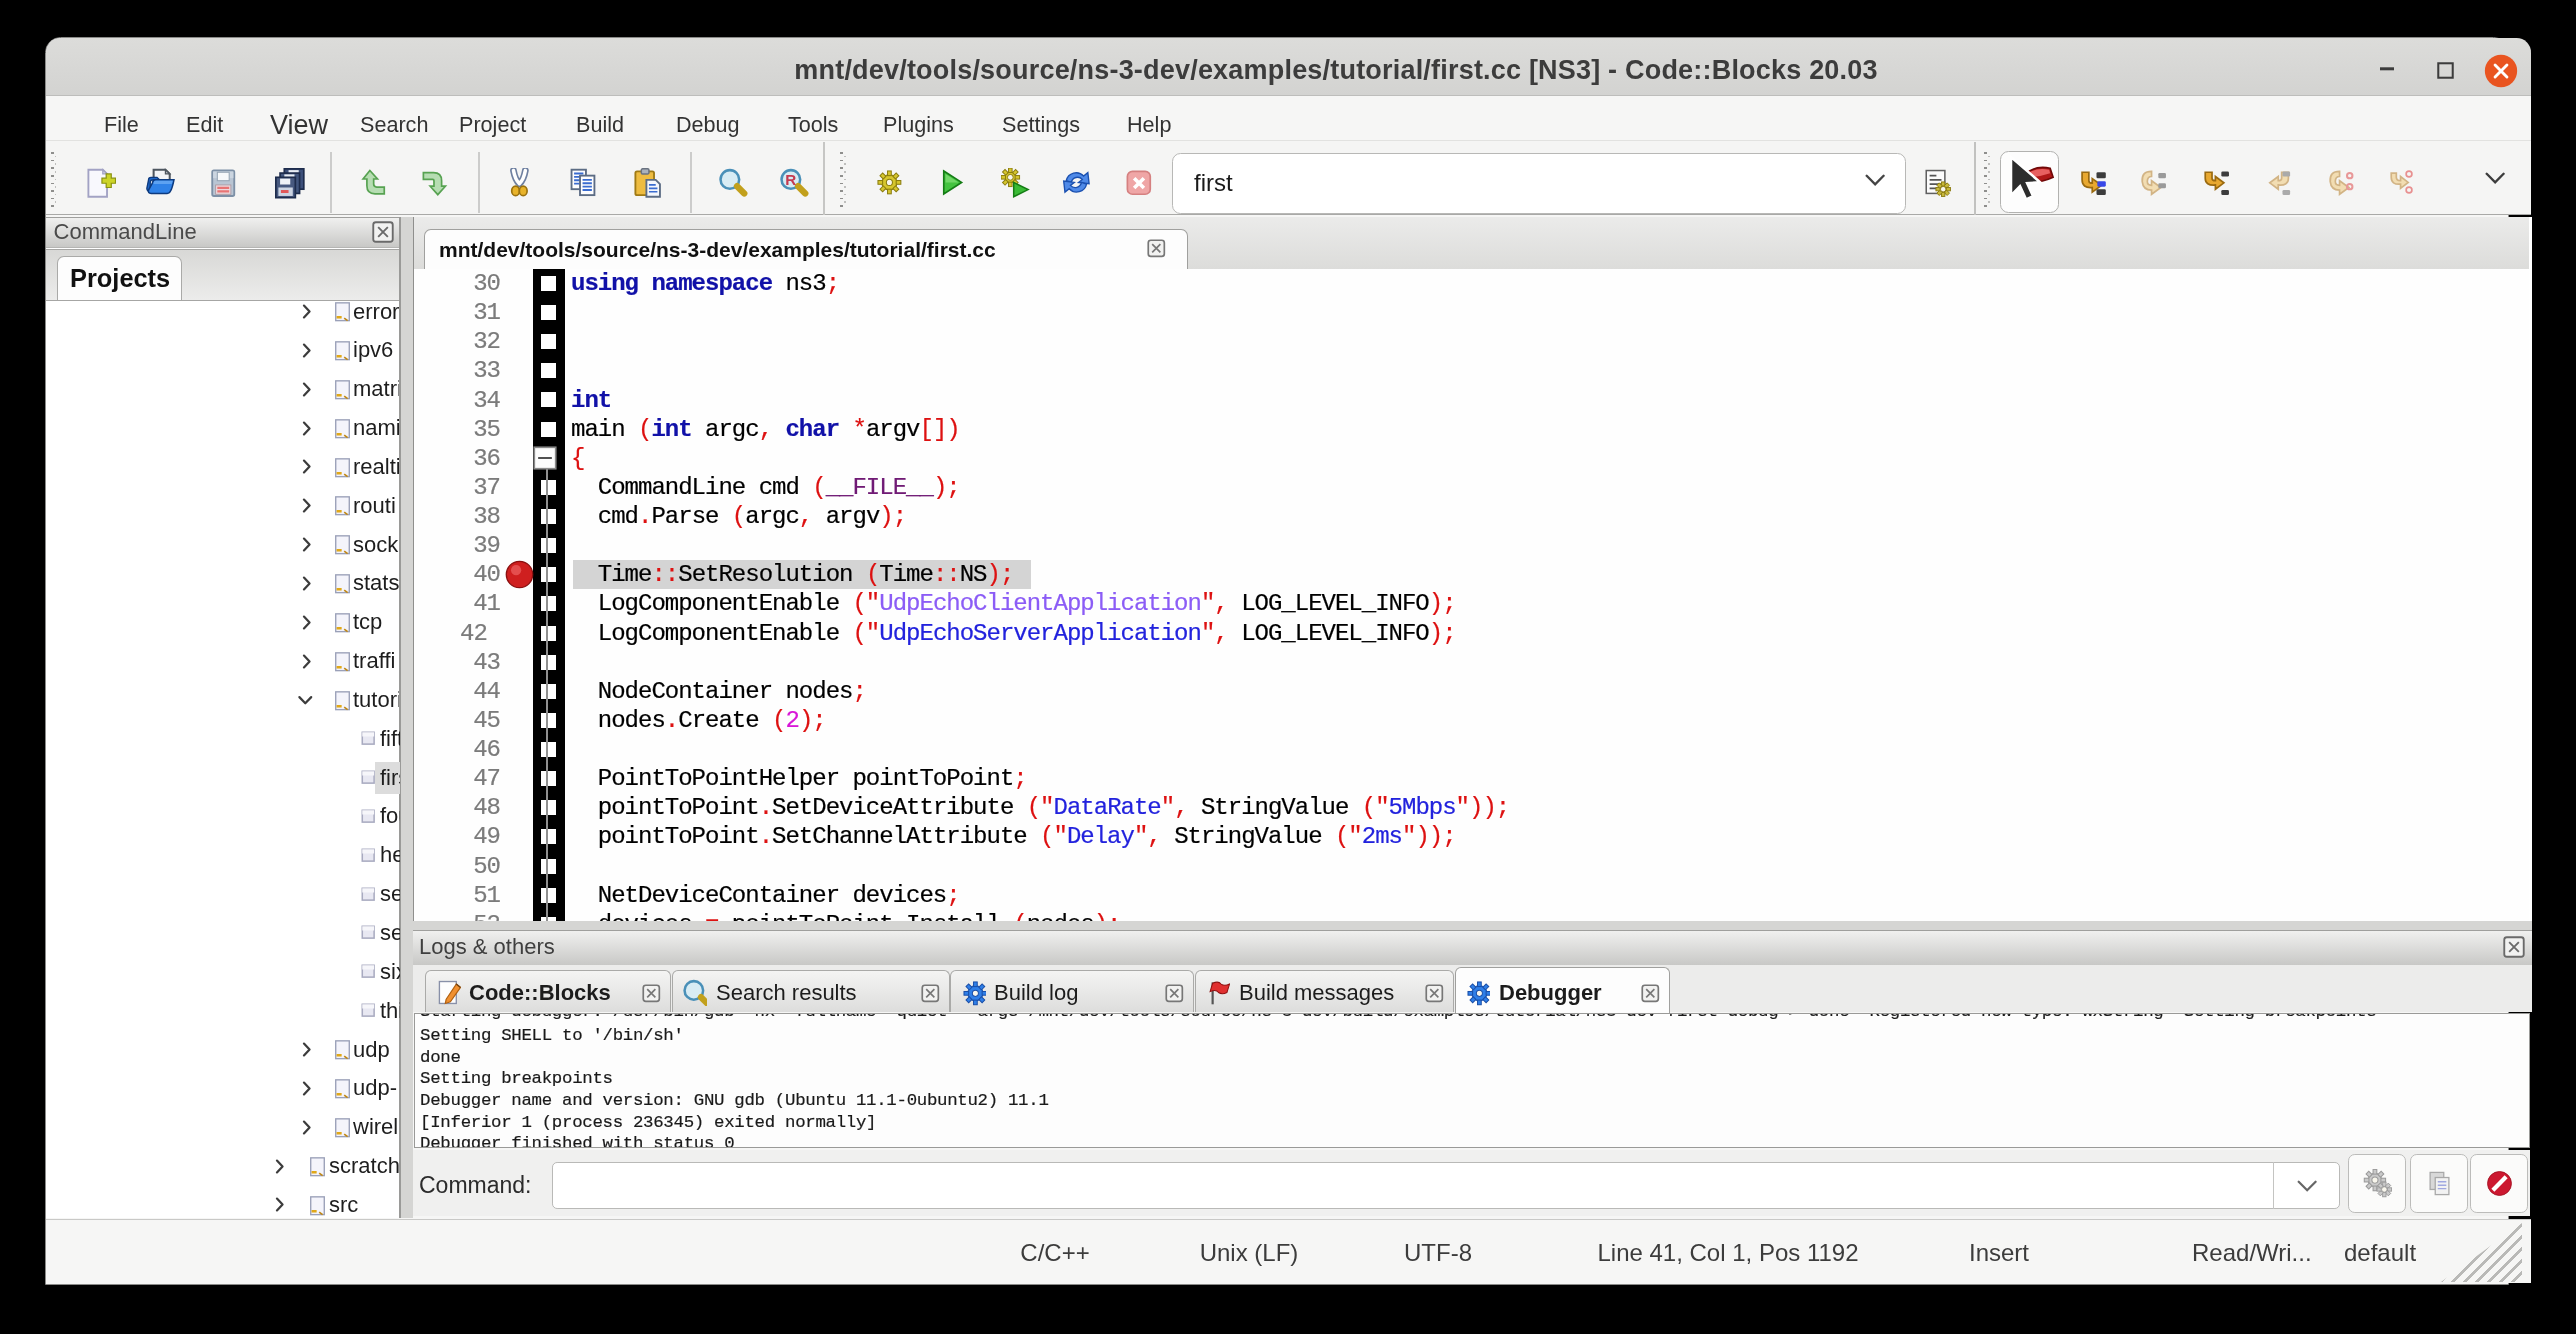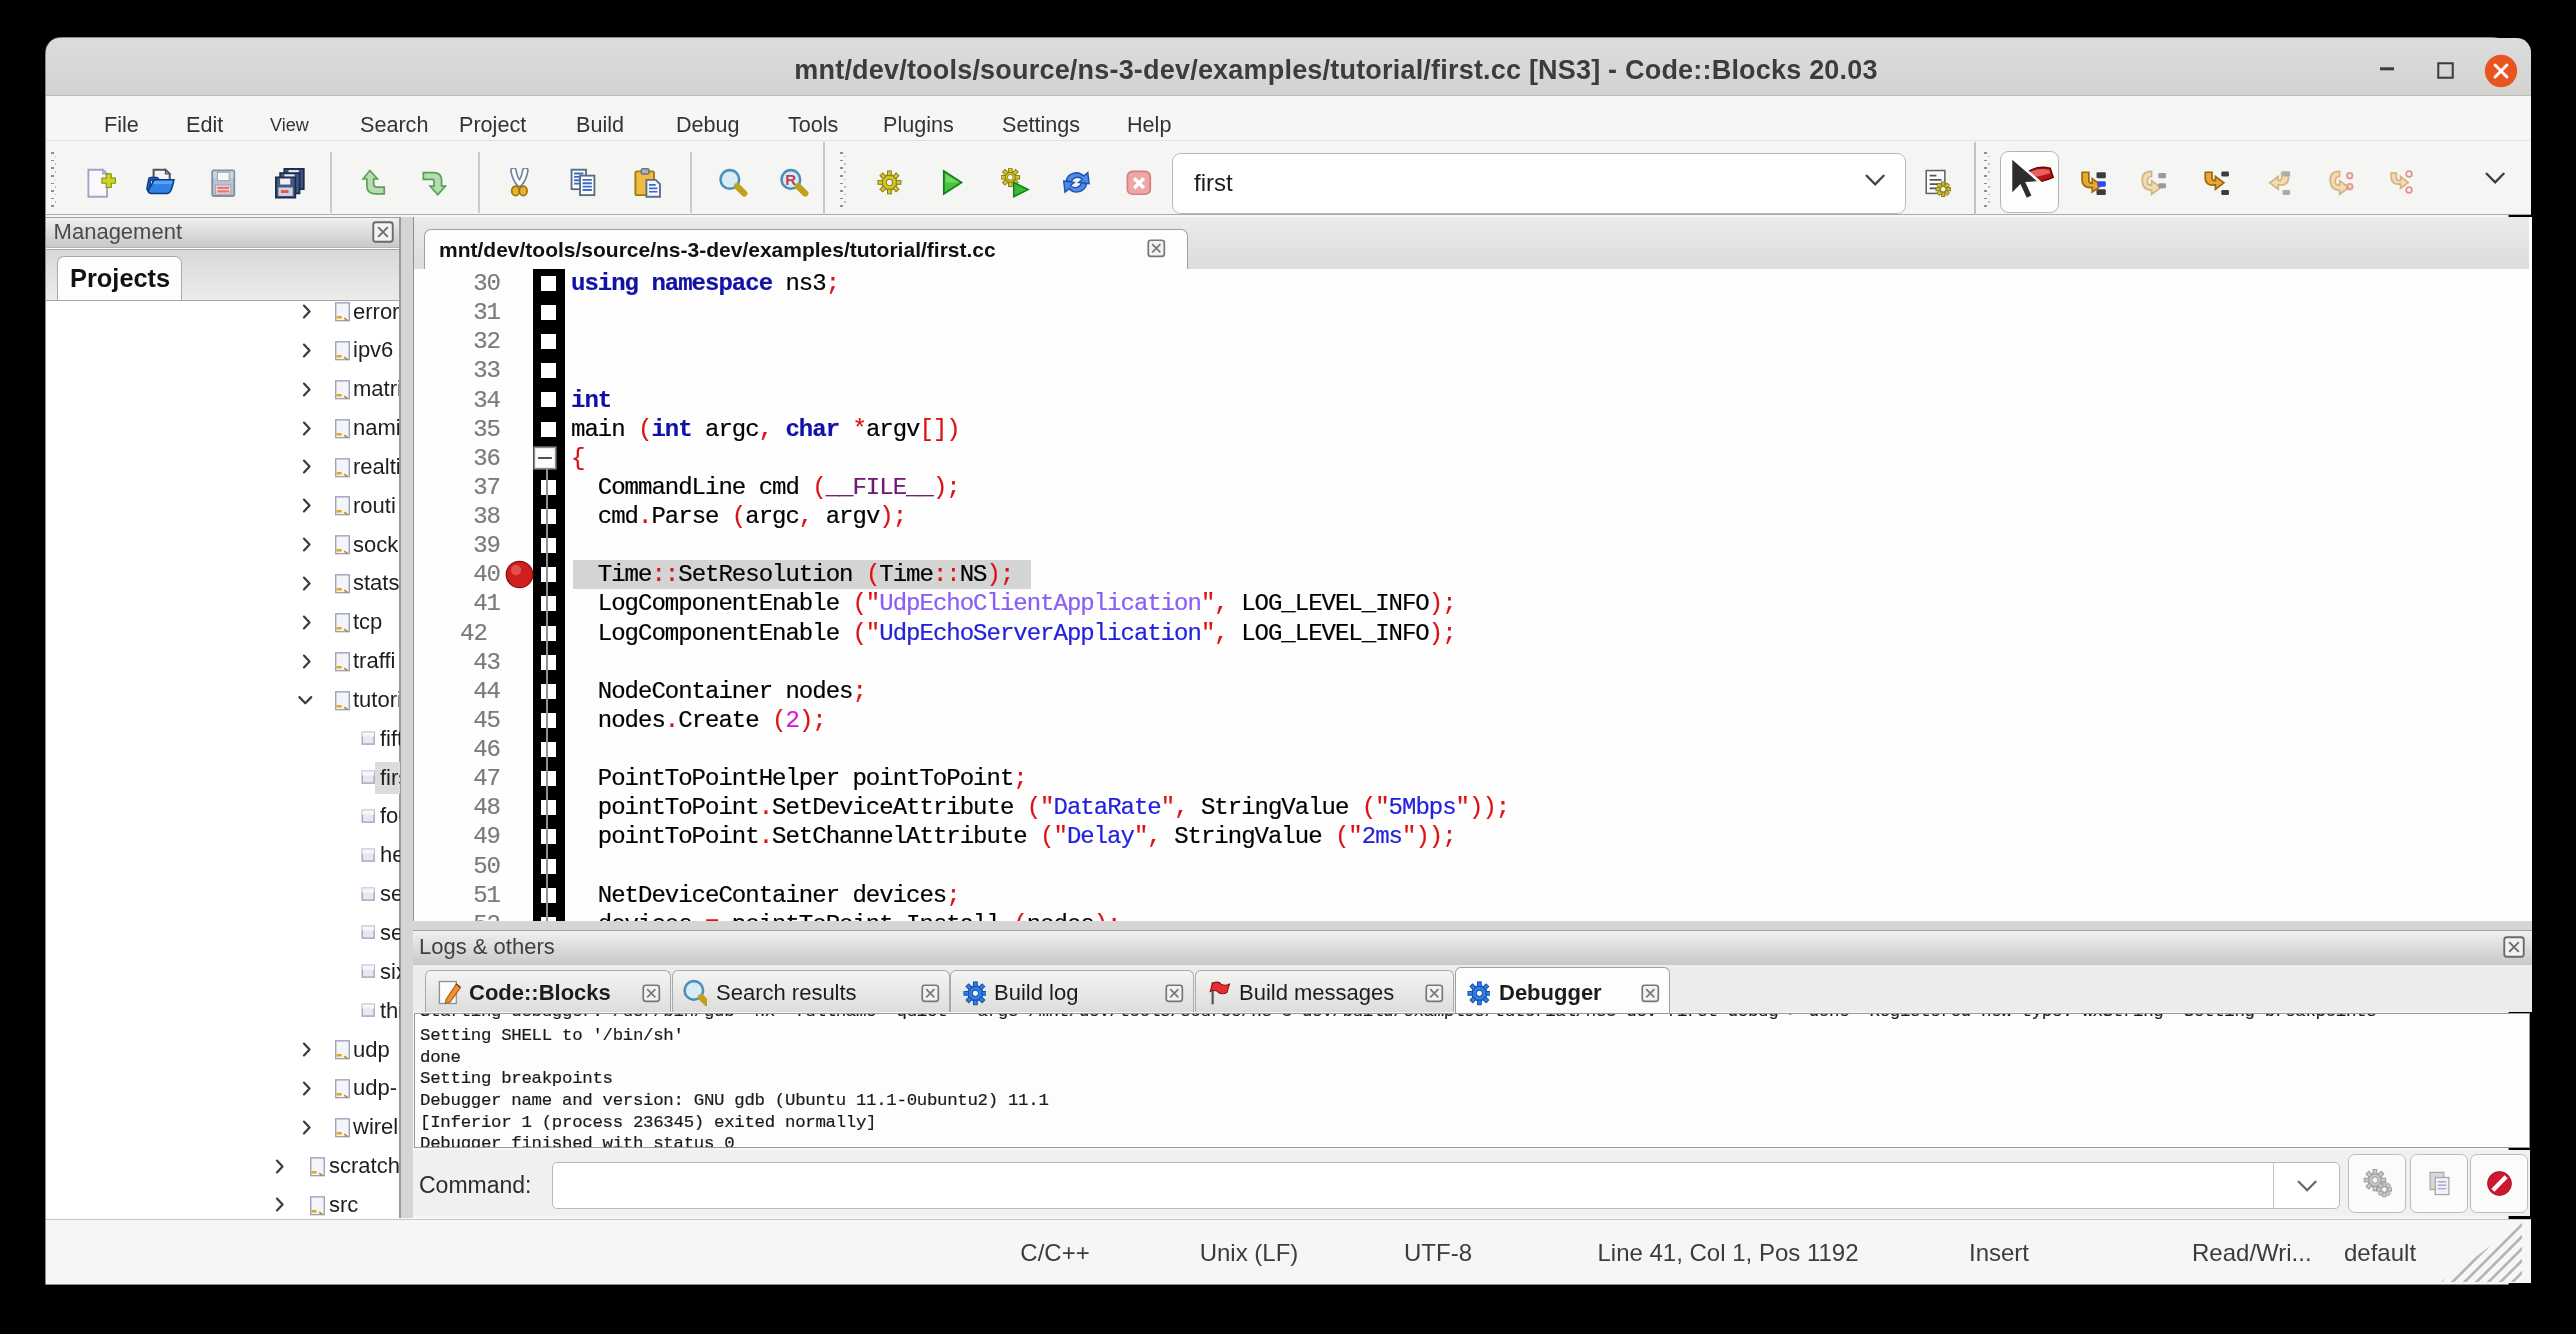--- a/index.html
+++ b/index.html
@@ -14,21 +14,21 @@
 <svg class="ab" style="left:2391px;top:24px;" width="17" height="17" viewBox="0 0 20 20">
       <rect x="1.5" y="1.5" width="17" height="17" fill="none" stroke="#3c3c3c" stroke-width="2.4"></rect>
     </svg>
 <svg class="ab" style="left:2438px;top:16px;" width="34" height="34" viewBox="0 0 40 40">
       <circle cx="20" cy="20" r="19" fill="#E95420"></circle>
       <path d="M13 13 L27 27 M27 13 L13 27" stroke="#fff" stroke-width="3.4" stroke-linecap="round"></path>
     </svg>
 <div class="ab " style="left:0px;top:58px;width:2485px;height:44px;background:#f6f6f5;"></div>
 <div class="ab ui" style="left:58px;top:87px;font-size:21.6px;color:#333333;transform:translateY(-50%);white-space:pre;">File</div>
 <div class="ab ui" style="left:140px;top:87px;font-size:21.6px;color:#333333;transform:translateY(-50%);white-space:pre;">Edit</div>
-<div class="ab ui" style="left:224px;top:87px;font-size:18px;color:#333333;transform:translateY(-50%);white-space:pre;">View</div>
+<div class="ab ui" style="left:224px;top:87px;font-size:27px;color:#333333;transform:translateY(-50%);white-space:pre;">View</div>
 <div class="ab ui" style="left:314px;top:87px;font-size:21.6px;color:#333333;transform:translateY(-50%);white-space:pre;">Search</div>
 <div class="ab ui" style="left:413px;top:87px;font-size:21.6px;color:#333333;transform:translateY(-50%);white-space:pre;">Project</div>
 <div class="ab ui" style="left:530px;top:87px;font-size:21.6px;color:#333333;transform:translateY(-50%);white-space:pre;">Build</div>
 <div class="ab ui" style="left:630px;top:87px;font-size:21.6px;color:#333333;transform:translateY(-50%);white-space:pre;">Debug</div>
 <div class="ab ui" style="left:742px;top:87px;font-size:21.6px;color:#333333;transform:translateY(-50%);white-space:pre;">Tools</div>
 <div class="ab ui" style="left:837px;top:87px;font-size:21.6px;color:#333333;transform:translateY(-50%);white-space:pre;">Plugins</div>
 <div class="ab ui" style="left:956px;top:87px;font-size:21.6px;color:#333333;transform:translateY(-50%);white-space:pre;">Settings</div>
 <div class="ab ui" style="left:1081px;top:87px;font-size:21.6px;color:#333333;transform:translateY(-50%);white-space:pre;">Help</div>
 <div class="ab " style="left:0px;top:102px;width:2485px;height:75px;background:#f5f5f4;border-top:0.8px solid #e2e2e0;border-bottom:1.7px solid #a9a9a7;"></div>
 <div class="ab " style="left:5.1px;top:111px;width:4.2px;height:58px;background:repeating-linear-gradient(0deg,#8f8f8d 0 1.7px,transparent 1.7px 7.6px);width:2.5px;"></div>
@@ -223,21 +223,21 @@
 <svg class="ab" style="left:2341px;top:130px;" width="30.5" height="30.5" viewBox="0 0 36 36">
       <path d="M5 6 h6 v5 q0 4 5 4 l0 -5 l9 7 l-9 7 l0 -5 q-11 1 -11 -8 z" fill="#f2ddb2" stroke="#d2b485" stroke-width="2"></path>
       <circle cx="26" cy="7" r="3.4" fill="none" stroke="#e89090" stroke-width="2"></circle>
       <circle cx="26" cy="26" r="3.4" fill="none" stroke="#e89090" stroke-width="2"></circle>
     </svg>
 <svg class="ab" style="left:2439px;top:134px;" width="20.3" height="12" viewBox="0 0 24 14">
       <path d="M2 2 L12 12 L22 2" fill="none" stroke="#3c3c3c" stroke-width="2.8" stroke-linecap="round"></path>
     </svg>
 <div class="ab " style="left:0px;top:179px;width:356px;height:1001px;background:#ffffff;"></div>
 <div class="ab " style="left:0px;top:179px;width:356px;height:30.5px;background:linear-gradient(#f0f0ef,#c8c8c6);border-top:0.8px solid #9f9f9d;border-bottom:0.8px solid #b5b5b3;"></div>
-<div class="ab ui" style="left:7.6px;top:194px;font-size:22px;color:#4a4a4a;transform:translateY(-50%);white-space:pre;">Management</div>
+<div class="ab ui" style="left:7.6px;top:194px;font-size:22px;color:#4a4a4a;transform:translateY(-50%);white-space:pre;">CommandLine</div>
 <svg class="ab" style="left:326px;top:183px;" width="22" height="22" viewBox="0 0 26 26">
       <rect x="1.5" y="1.5" width="23" height="23" rx="3" fill="#f2f2f1" stroke="#6a6a6a" stroke-width="2.2"></rect>
       <path d="M7.280000000000001 7.280000000000001 L18.72 18.72 M18.72 7.280000000000001 L7.280000000000001 18.72" stroke="#6a6a6a" stroke-width="2.2"></path>
     </svg>
 <div class="ab " style="left:0px;top:211px;width:356px;height:52px;background:linear-gradient(#d8d8d6,#ececeb);border-top:0.8px solid #a6a6a4;border-bottom:0.8px solid #a6a6a4;"></div>
 <div class="ab " style="left:11px;top:218px;width:125px;height:44px;background:#fdfdfd;border:0.8px solid #aaaaa8;border-bottom:none;border-radius:6.8px 6.8px 0 0;"></div>
 <div class="ab ui" style="left:24px;top:240px;font-size:25.4px;color:#111;font-weight:bold;transform:translateY(-50%);white-space:pre;">Projects</div>
 <div class="ab " style="left:353px;top:179px;width:2.5px;height:1001px;background:#9a9a98;width:1.7px;"></div>
 <div class="ab " style="left:0px;top:263px;width:353px;height:917px;overflow:hidden;"></div>
 <svg class="ab" style="left:252px;top:265px;" width="17" height="17" viewBox="0 0 20 20">

